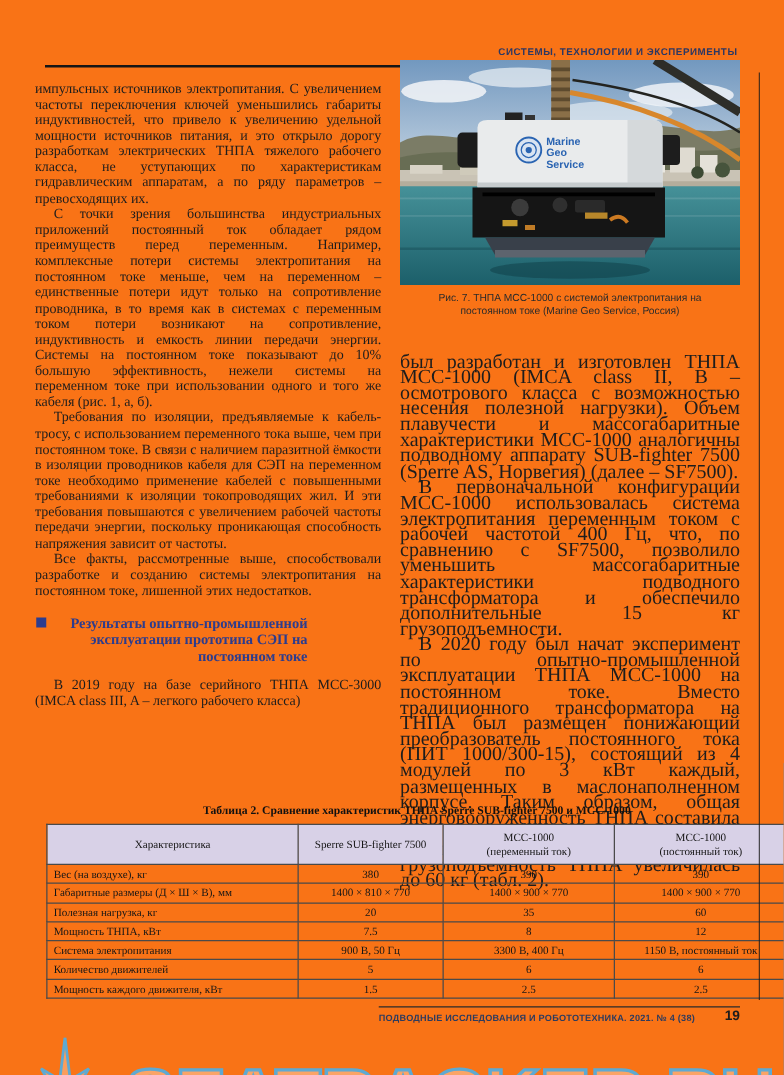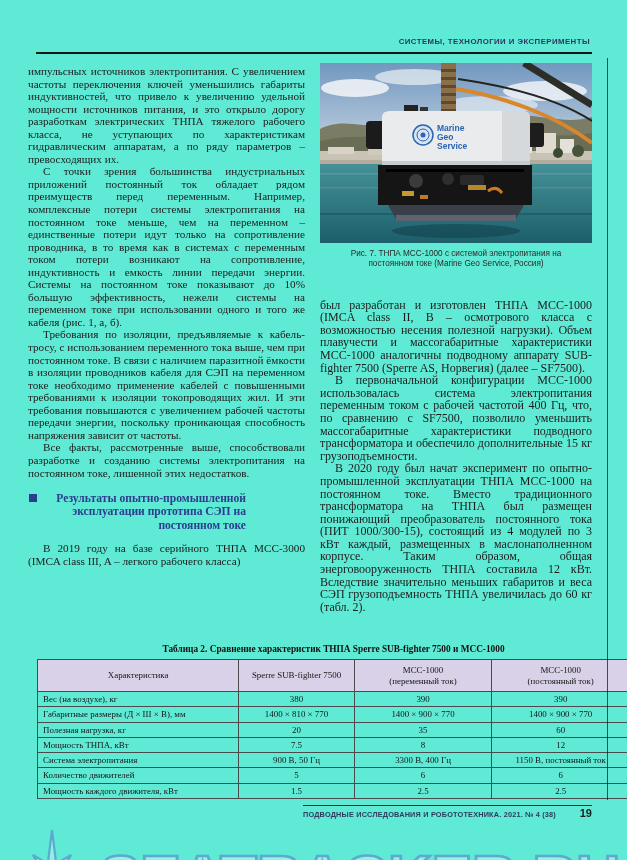--- a/index.html
+++ b/index.html
@@ -1,18 +1,18 @@
 <!DOCTYPE html>
 <html><head>
 <meta charset="utf-8">
 <style>
   html,body { margin:0; padding:0; background:#888; }
   .page {
     position:relative; width:627px; height:860px; margin:0 auto;
-    background:#5eead4; overflow:hidden;
+    background:#f97316; overflow:hidden;
     font-family:"Liberation Serif", serif; color:#1d1d1d;
   }
   .running-head {
     position:absolute; top:37px; right:37px;
     font:700 7.8px "Liberation Sans", sans-serif;
     color:#2c3763; letter-spacing:.45px;
   }
   .header-rule { position:absolute; top:52px; left:36px; width:556px; height:1.5px; background:#161616; }
 
   .col-left {
@@ -22,30 +22,30 @@
   .col-left p, .col-right-text p { margin:0; text-indent:15px; }
   p.first { text-indent:0; }
 
   .section-heading {
     display:flex; margin:13px 0 10px 0;
     color:#2c3c8e; font-weight:bold; font-size:11.6px; line-height:13.4px; text-align:right;
   }
   .bullet-square { flex:0 0 auto; width:8px; height:8px; background:#2c3c8e; margin:2px 9px 0 1px; }
   .section-heading .ht { max-width:200px; }
 
-  .col-right { position:absolute; left:320px; top:63px; width:272px; }
+  .col-right { position:absolute; left:320px; top:48px; width:272px; }
   .photo { display:block; width:272px; height:180px; }
   .fig-caption {
     margin:6px 8px 0 8px;
     font:8.2px/9.8px "Liberation Sans", sans-serif;
     color:#2b2b2b; text-align:center;
   }
   .col-right-text {
     margin-top:30px;
-    font-size:12px; line-height:12.6px; text-align:justify;
+    font-size:16px; line-height:12.6px; text-align:justify;
   }
 
   .table-wrap { position:absolute; left:37px; top:644px; width:593px; }
   .table-caption {
     text-align:center; font:bold 9.3px/11px "Liberation Serif", serif;
     color:#111; margin-bottom:4px;
   }
   table.cmp {
     width:100%; border-collapse:collapse;
     font:8.9px/10.3px "Liberation Serif", serif; color:#161616;

